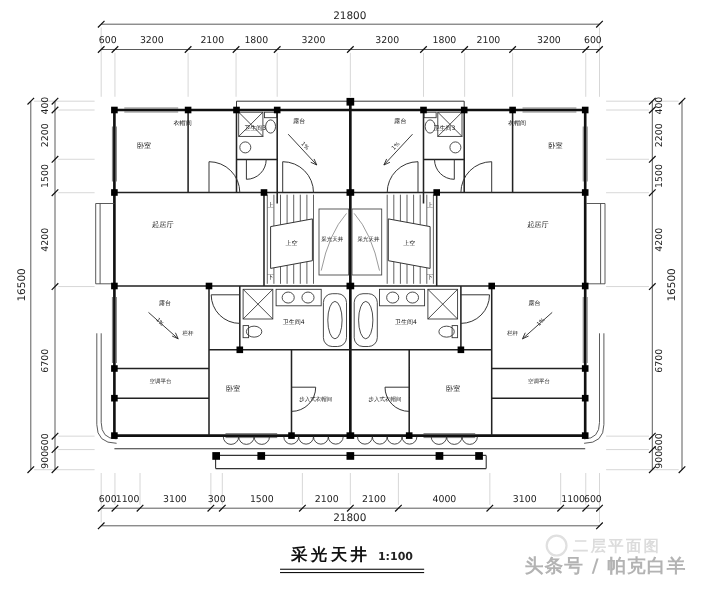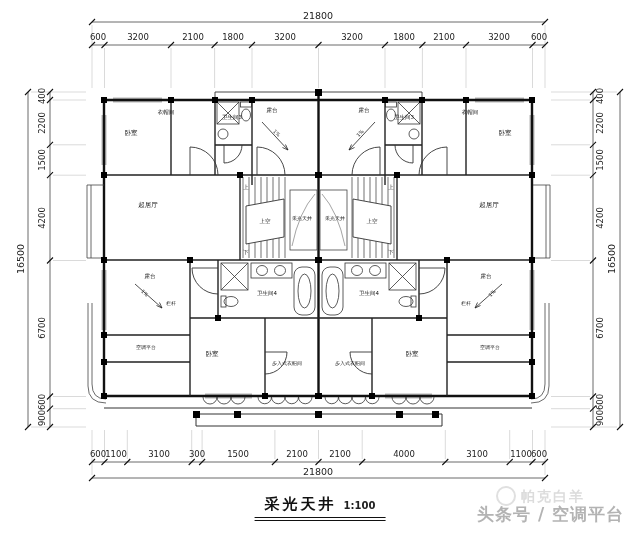--- a/index.html
+++ b/index.html
@@ -254,16 +254,16 @@
   <span class="sp spm45" style="left:492px;top:293px">1%</span>
   <span class="r rt" style="left:466px;top:303px">栏杆</span>
   <span class="r rt" style="left:490px;top:347px">空调平台</span>
 
   <div class="title-wrap">
     <span class="title-main">采光天井</span>
     <span class="title-scale">1:100</span>
   </div>
 
   <div class="wm-logo"></div>
-  <span class="wm-brand">帕克白羊</span>
-  <span class="wm-credit">头条号 / 空调平台</span>
+  <span class="wm-brand">二层平面图</span>
+  <span class="wm-credit">头条号 / 帕克白羊</span>
 
 </div>
 
 </body></html>

